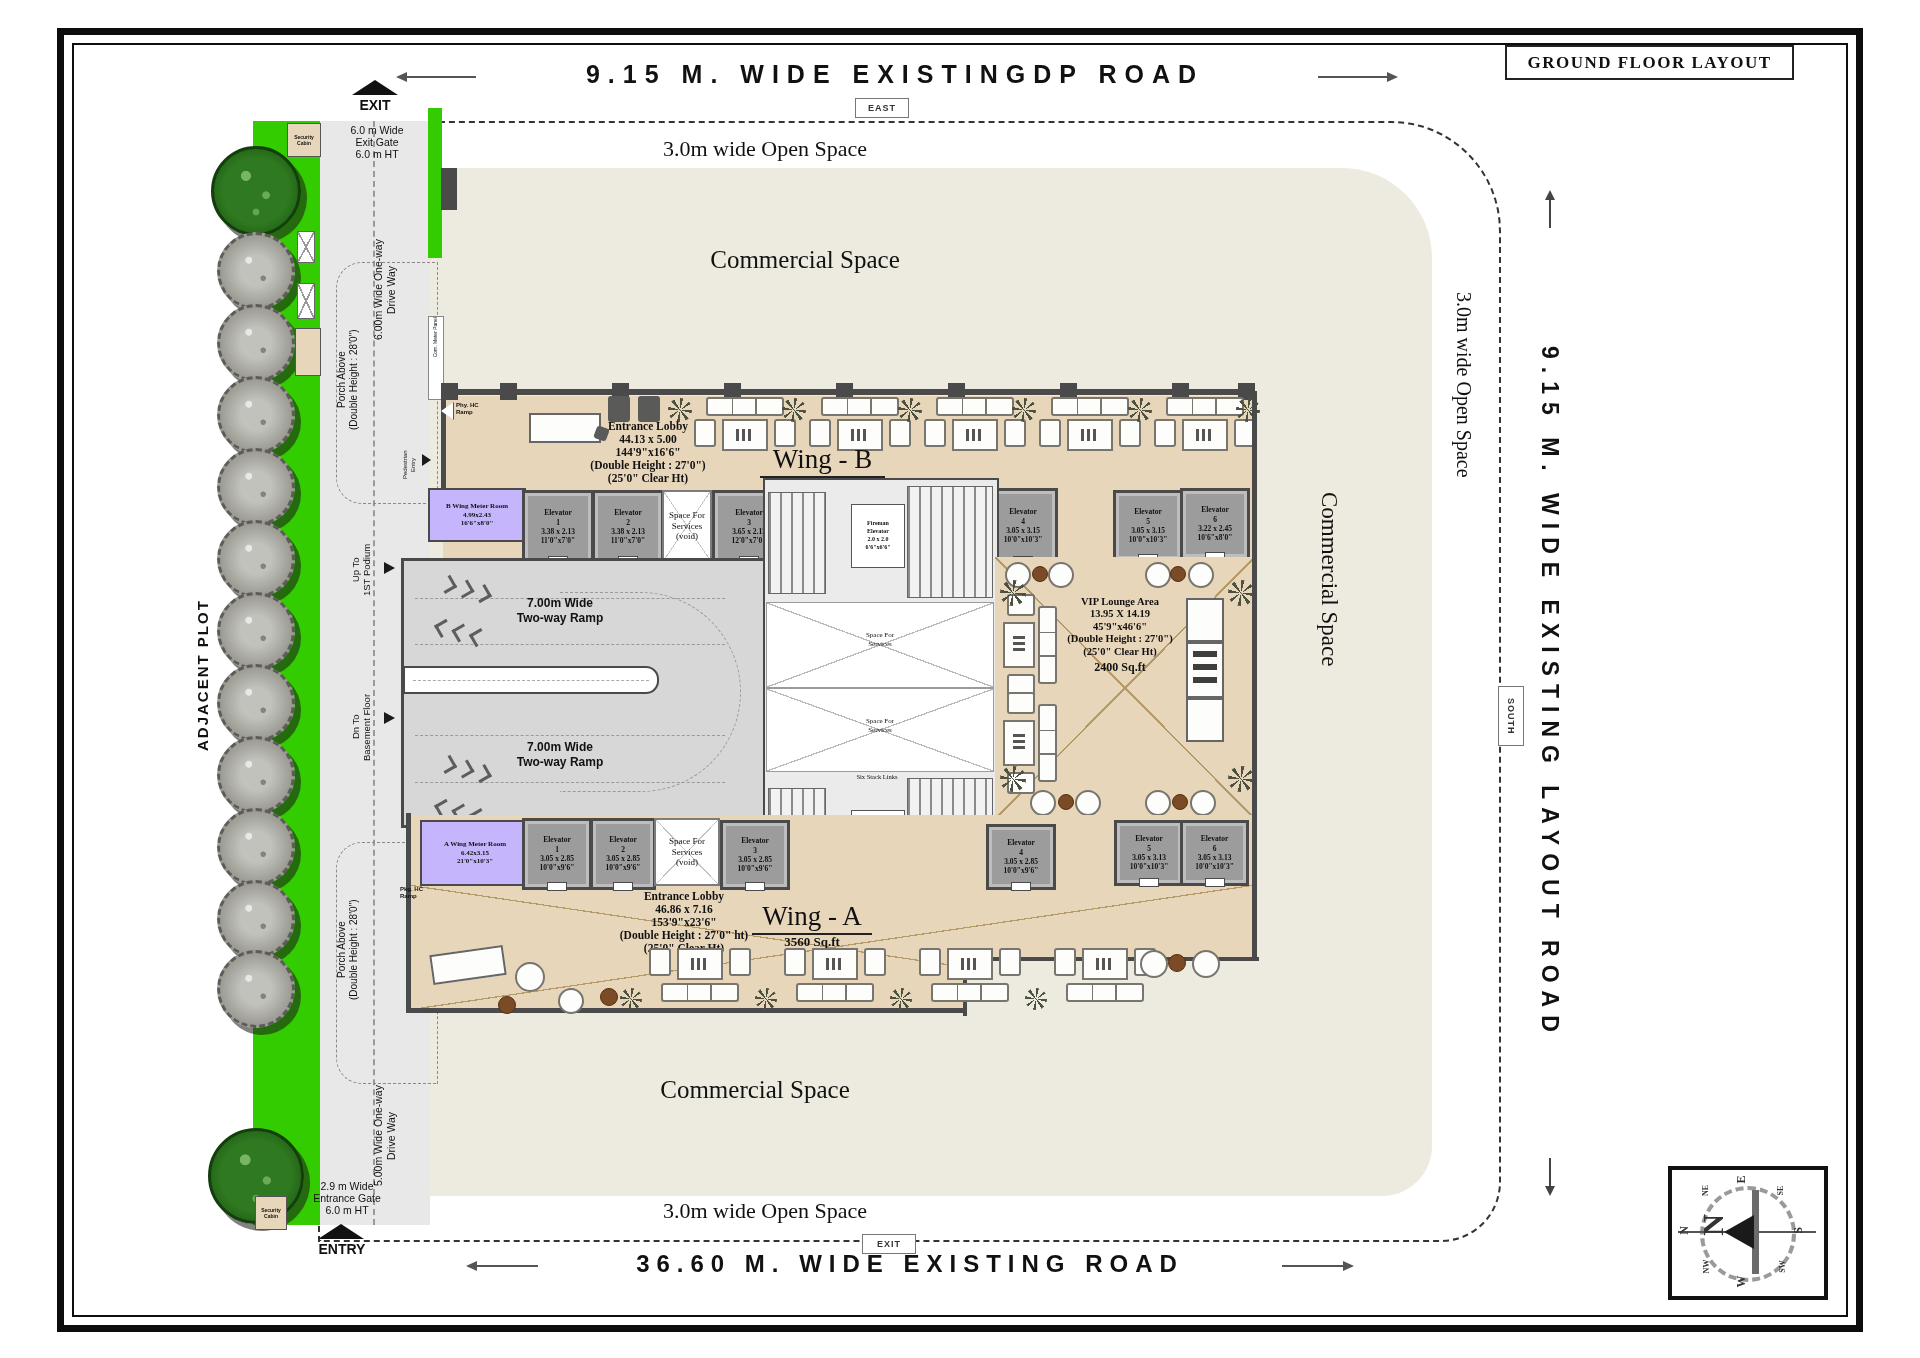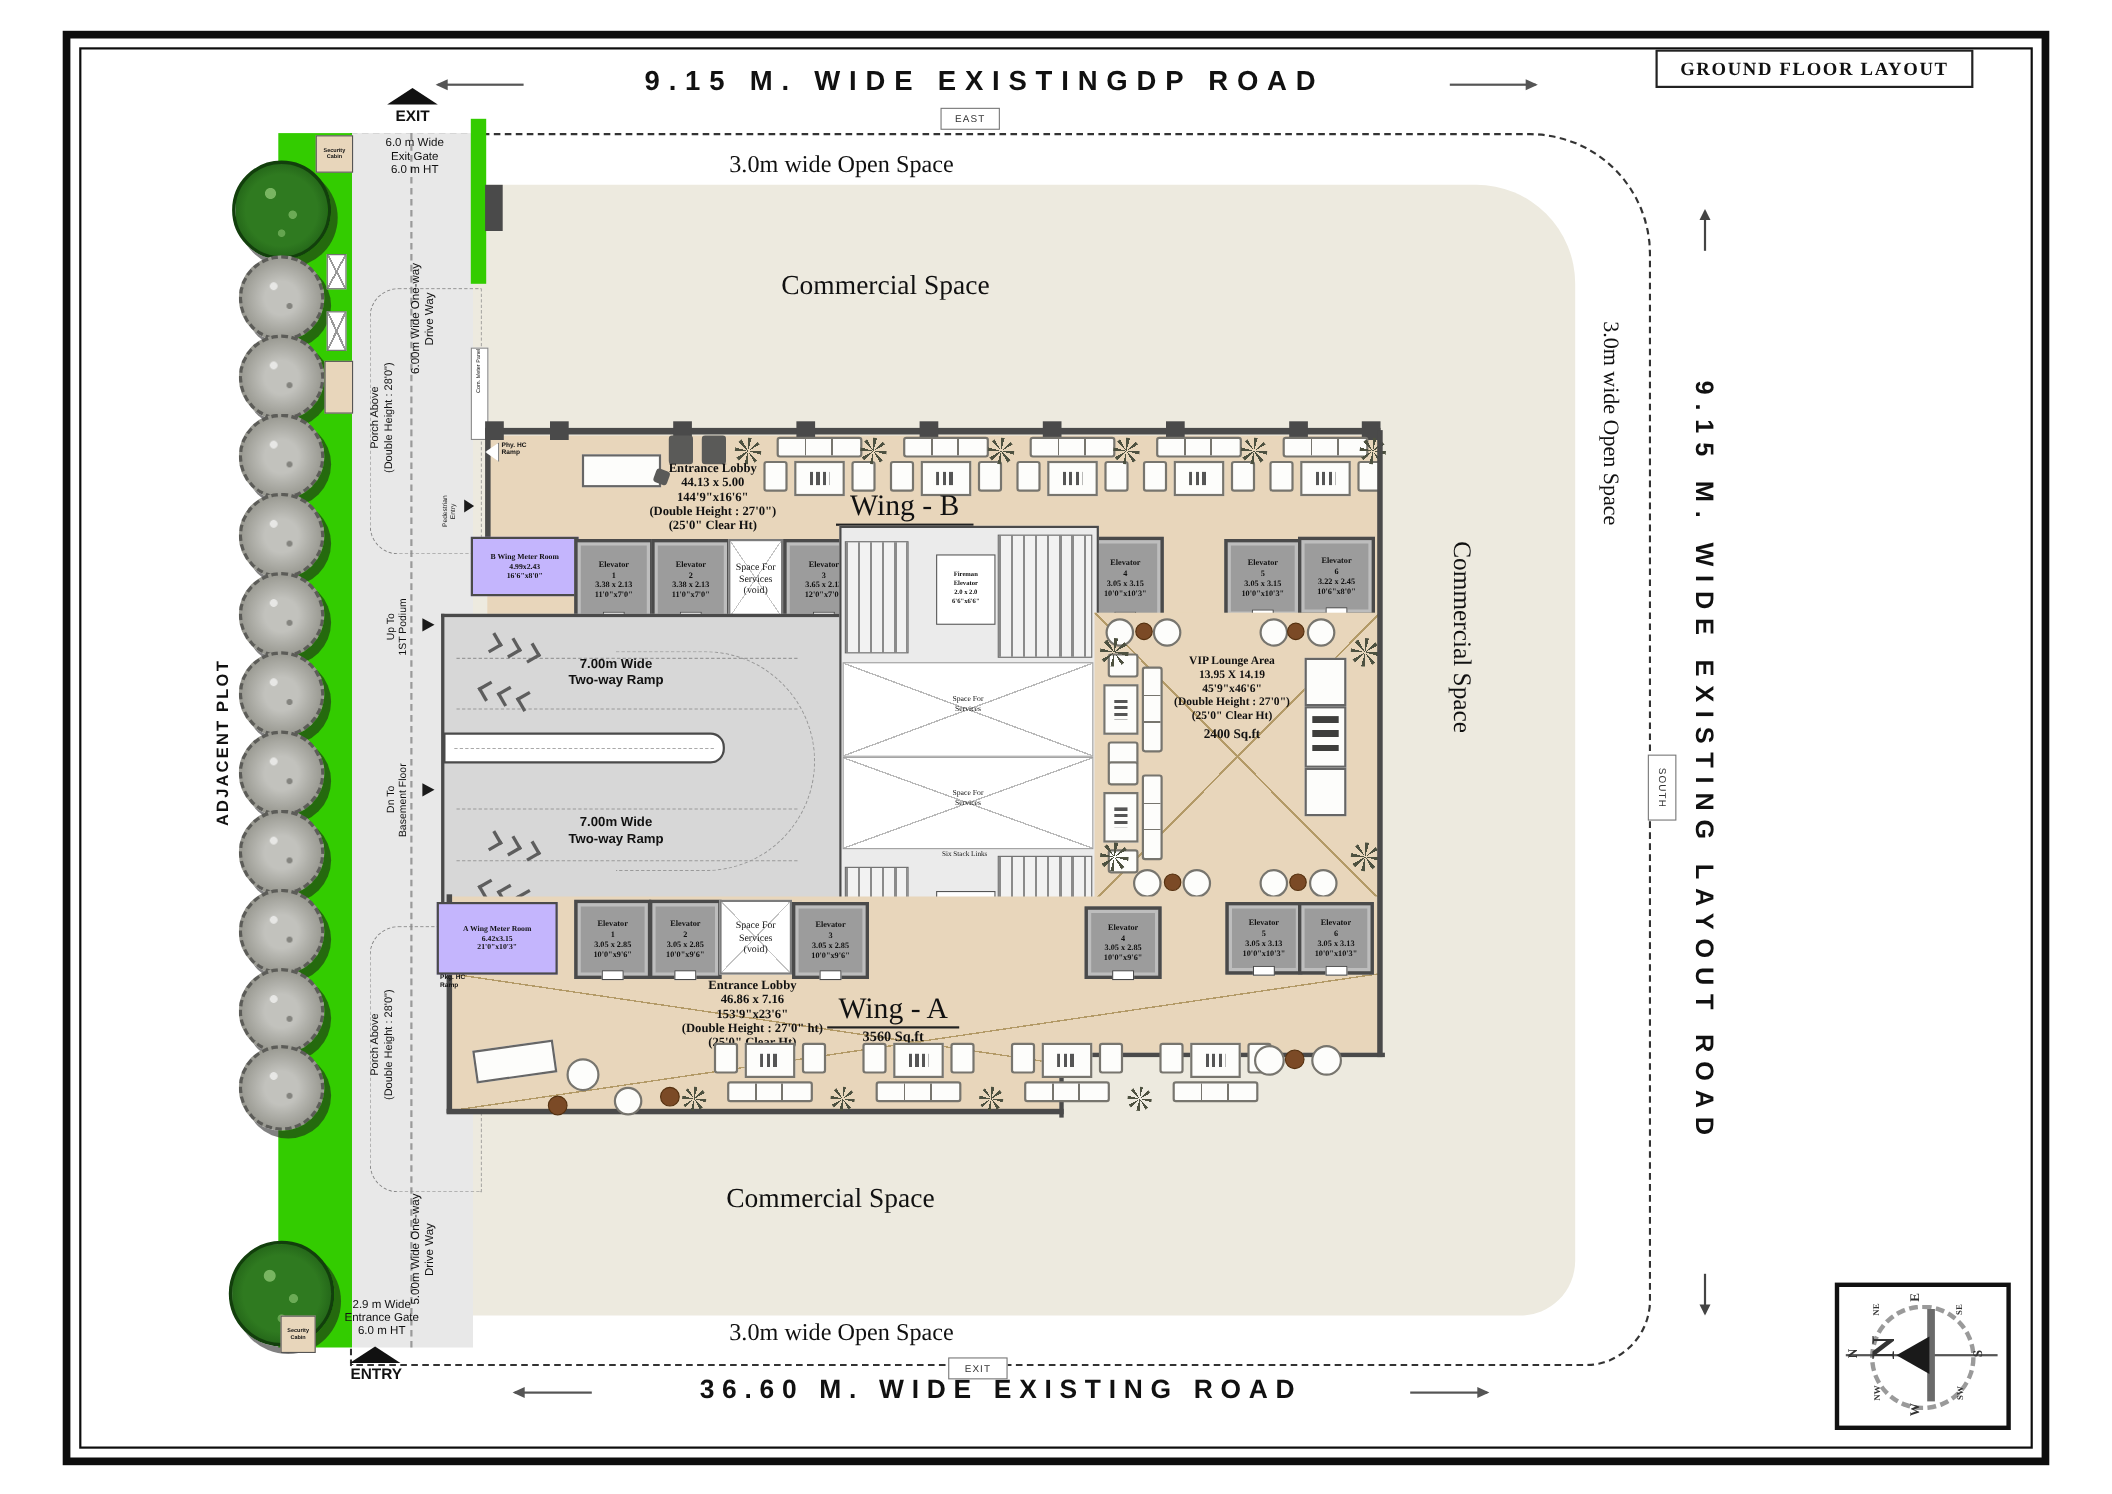--- a/index.html
+++ b/index.html
@@ -86,21 +86,21 @@
   
   .tri-up{width:0;height:0;border-bottom:15px solid #111;border-left:23px solid transparent;border-right:23px solid transparent}
   .tri-r{width:0;height:0;border-left:11px solid #1a1a1a;border-top:6px solid transparent;border-bottom:6px solid transparent}
   .harrow{height:1.5px;background:#555}
   .harrow.left::before{content:"";position:absolute;left:-2px;top:-4.5px;border-right:11px solid #555;border-top:5px solid transparent;border-bottom:5px solid transparent}
   .harrow.right::after{content:"";position:absolute;right:-2px;top:-4.5px;border-left:11px solid #555;border-top:5px solid transparent;border-bottom:5px solid transparent}
   .varrow{width:1.5px;background:#444}
   .varrow.up::before{content:"";position:absolute;top:-2px;left:-4.5px;border-bottom:10px solid #444;border-left:5px solid transparent;border-right:5px solid transparent}
   .varrow.dn::after{content:"";position:absolute;bottom:-2px;left:-4.5px;border-top:10px solid #444;border-left:5px solid transparent;border-right:5px solid transparent}
   .dirbox{border:1.5px solid #777;background:#fff;color:#333;display:flex;align-items:center;justify-content:center;
-          font-weight:normal;letter-spacing:1px}
+          font-weight:bold;letter-spacing:1px}
   .titlebox{border:2px solid #222;background:#fff;display:flex;align-items:center;justify-content:center}
   .cabin{background:#e8d6bb;border:1.5px solid #555;display:flex;align-items:center;justify-content:center}
   .xsmallbox{background:#fff;border:1.5px solid #666;
       background-image:linear-gradient(to bottom right,transparent 47%,#999 47% 53%,transparent 53%),
                        linear-gradient(to top right,transparent 47%,#999 47% 53%,transparent 53%)}
   .diagX{background-image:linear-gradient(to bottom right,transparent 49.75%,#b39a67 49.75% 50.25%,transparent 50.25%),
                           linear-gradient(to top right,transparent 49.75%,#b39a67 49.75% 50.25%,transparent 50.25%)}
 
   
   .cring{border:4.5px dashed #9a9a9a;border-radius:50%}
@@ -442,21 +442,21 @@
   <div class="abs plant" style="left:1000px;top:766px;width:26px;height:26px"></div>
   <div class="abs plant" style="left:1228px;top:766px;width:26px;height:26px"></div>
 
   <div class="abs tan" style="left:408px;top:815px;width:847px;height:197px"></div>
   <div class="abs diagX" style="left:408px;top:885px;width:847px;height:125px"></div>
   <div class="abs" style="left:963px;top:957px;width:292px;height:55px;background:#edeadf;border-top:4px solid #4a4a4a;border-left:4px solid #4a4a4a"></div>
   <div class="abs wall" style="left:406px;top:813px;width:5px;height:199px"></div>
   <div class="abs wall" style="left:406px;top:1008px;width:561px;height:5px"></div>
   <div class="abs wall" style="left:1252px;top:391px;width:5px;height:570px"></div>
 
-  <div class="abs meterroom" style="left:397px;top:820px;width:106px;height:62px">
+  <div class="abs meterroom" style="left:420px;top:820px;width:106px;height:62px">
     <span class="lbl" style="font-weight:bold;font-size:7px;line-height:1.25">A Wing Meter Room
 6.42x3.15
 21'0"x10'3"</span>
   </div>
   <div class="abs elev" style="left:522px;top:818px;width:64px;height:66px">
       <span class="lbl">Elevator
 1
 3.05 x 2.85
 10'0"x9'6"</span>
     </div>

